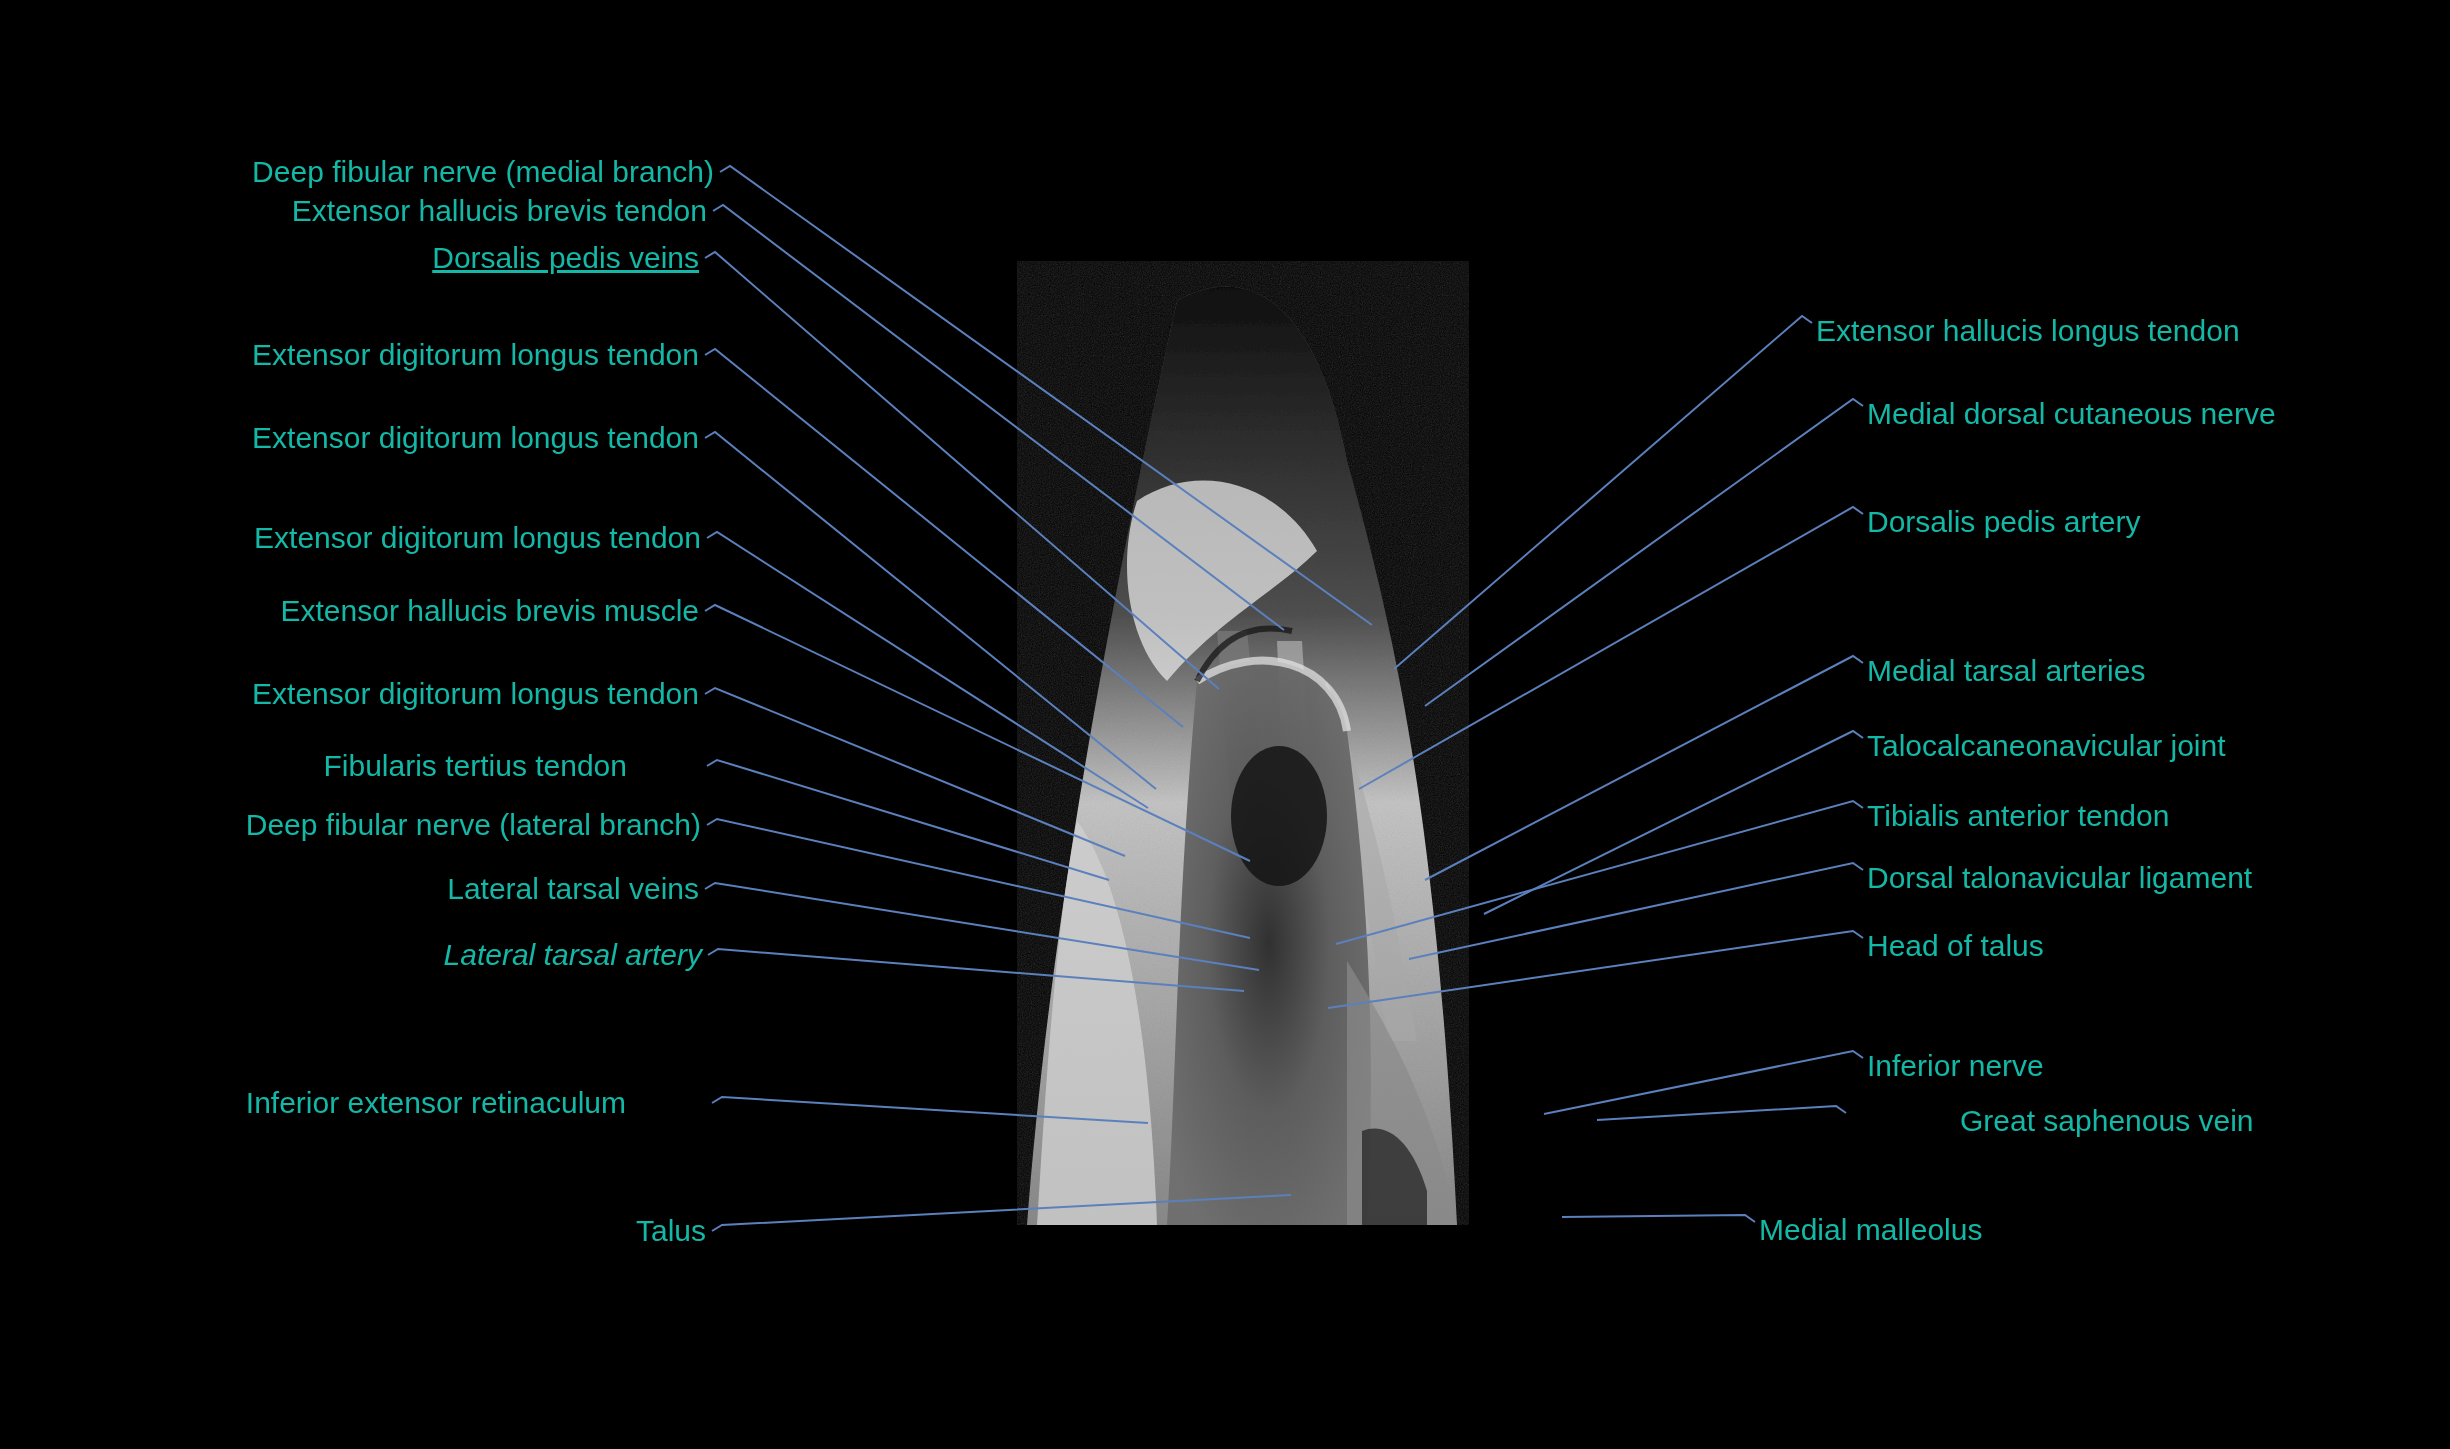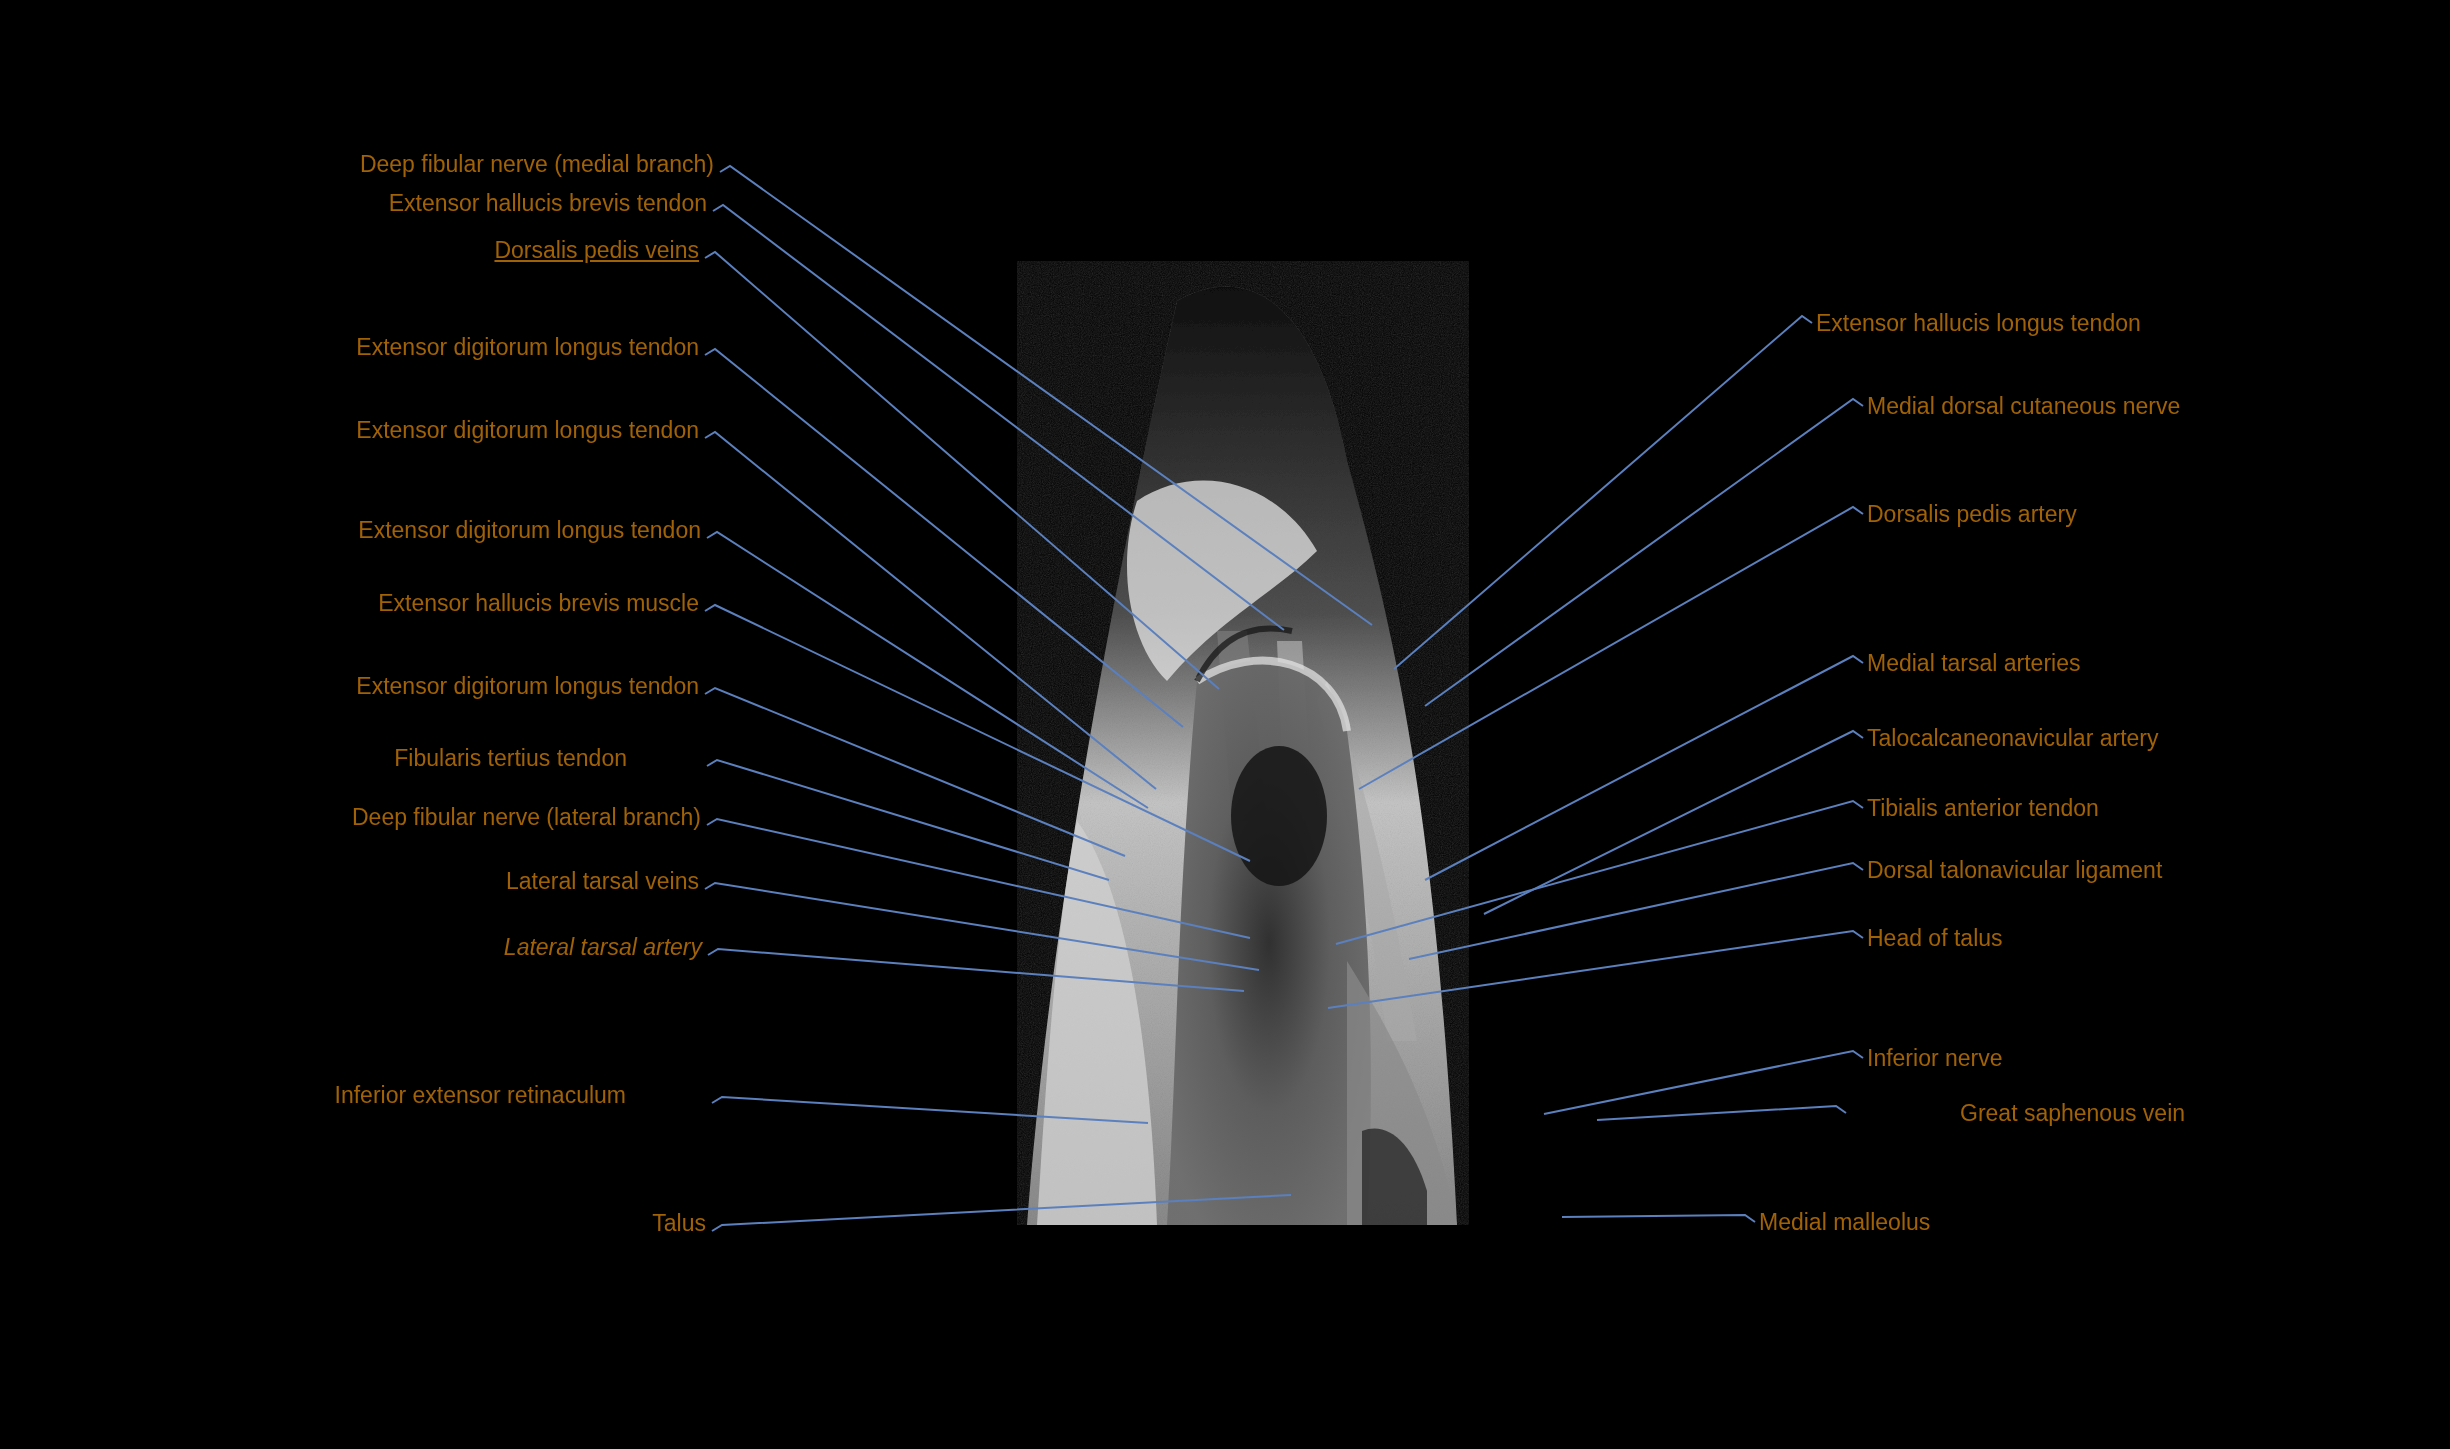--- a/index.html
+++ b/index.html
@@ -5,22 +5,23 @@
     html, body { margin: 0; padding: 0; background: #000; }
     body { width: 2450px; height: 1449px; position: relative; overflow: hidden;
            font-family: "Liberation Sans", sans-serif; }
     .mri {
       position: absolute; left: 1017px; top: 261px; width: 452px; height: 964px;
       overflow: hidden; background: #000;
     }
     .mri svg { display: block; }
     .overlay { position: absolute; left: 0; top: 0; width: 2450px; height: 1449px; pointer-events: none; }
     .label {
-      position: absolute; color: #a16207; font-size: 23px; line-height: 34px; white-space: nowrap;
+      position: absolute; color: #14b8a6; font-size: 30px; line-height: 34px; white-space: nowrap;
       transform: translateY(-50%);
+      margin-top: 8px;
     }
     .label.left { text-align: right; }
     .label.right { text-align: left; }
   </style>
 </head>
 <body>
 
 <div class="mri">
   <svg width="452" height="964" viewBox="0 0 452 964">
     <defs>
@@ -112,20 +113,20 @@
     <div class="label left" style="right: 1823px; top: 758px;">Fibularis tertius tendon</div>
     <div class="label left" style="right: 1749px; top: 817px;">Deep fibular nerve (lateral branch)</div>
     <div class="label left" style="right: 1751px; top: 881px;">Lateral tarsal veins</div>
     <div class="label left" style="right: 1748px; top: 947px; font-style: italic;">Lateral tarsal artery</div>
     <div class="label left" style="right: 1824px; top: 1095px;">Inferior extensor retinaculum</div>
     <div class="label left" style="right: 1744px; top: 1223px;">Talus</div>
     <div class="label right" style="left: 1816px; top: 323px;">Extensor hallucis longus tendon</div>
     <div class="label right" style="left: 1867px; top: 406px;">Medial dorsal cutaneous nerve</div>
     <div class="label right" style="left: 1867px; top: 514px;">Dorsalis pedis artery</div>
     <div class="label right" style="left: 1867px; top: 663px;">Medial tarsal arteries</div>
-    <div class="label right" style="left: 1867px; top: 738px;">Talocalcaneonavicular artery</div>
+    <div class="label right" style="left: 1867px; top: 738px;">Talocalcaneonavicular joint</div>
     <div class="label right" style="left: 1867px; top: 808px;">Tibialis anterior tendon</div>
     <div class="label right" style="left: 1867px; top: 870px;">Dorsal talonavicular ligament</div>
     <div class="label right" style="left: 1867px; top: 938px;">Head of talus</div>
     <div class="label right" style="left: 1867px; top: 1058px;">Inferior nerve</div>
     <div class="label right" style="left: 1960px; top: 1113px;">Great saphenous vein</div>
     <div class="label right" style="left: 1759px; top: 1222px;">Medial malleolus</div>
   </div>
 
 </body></html>

